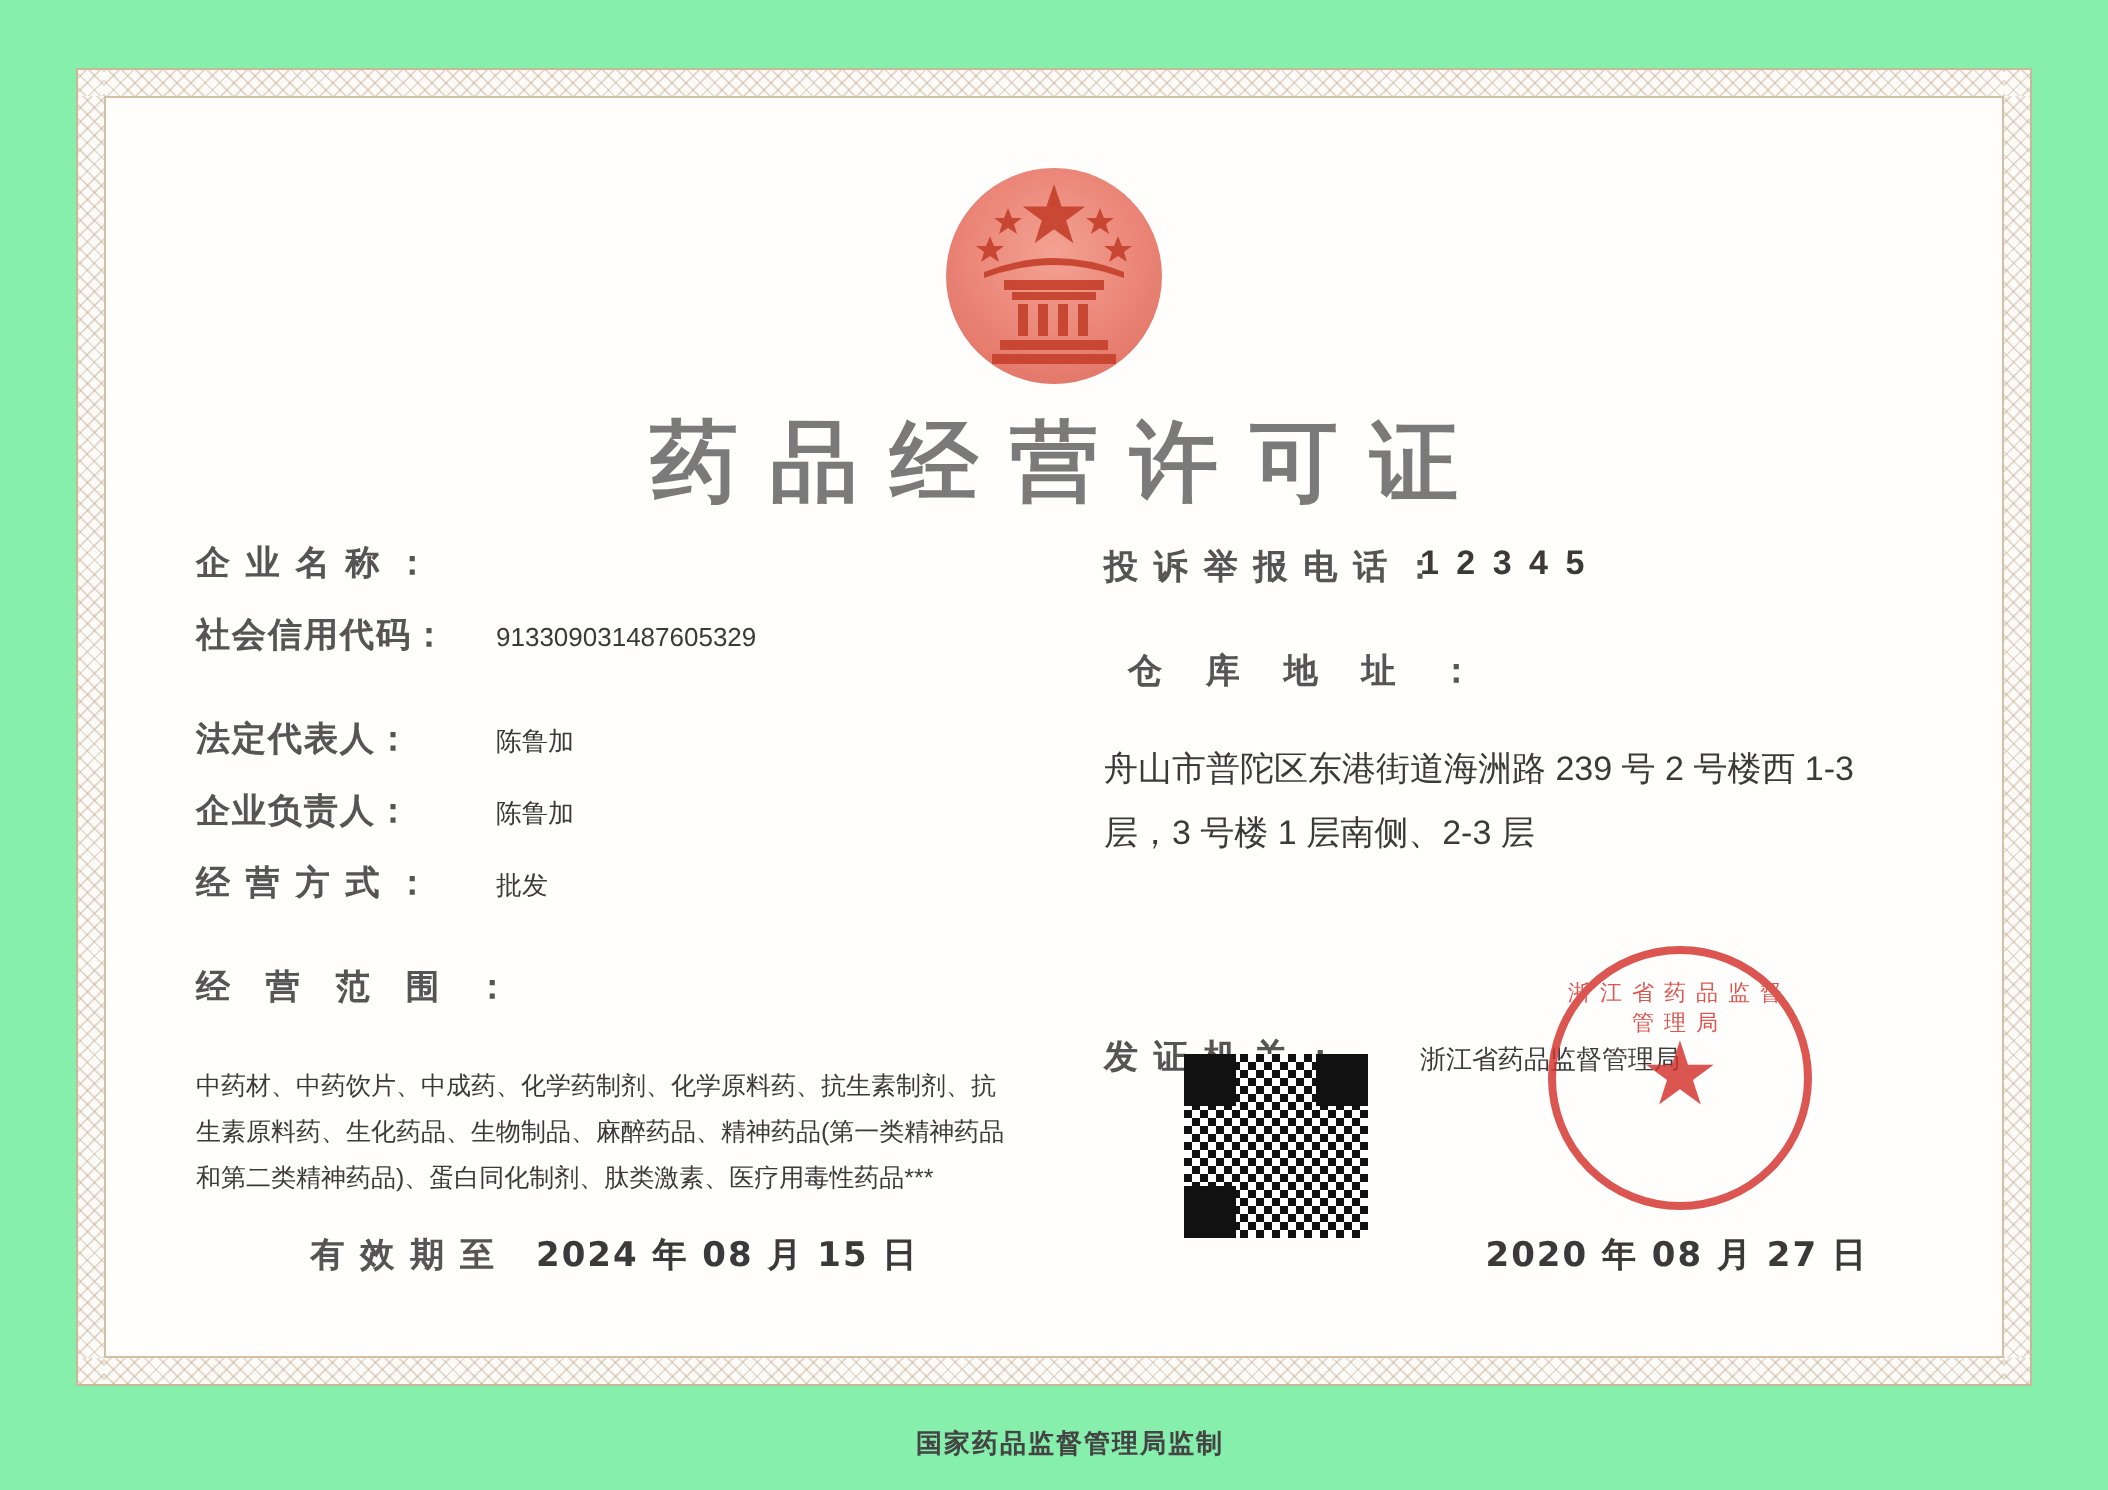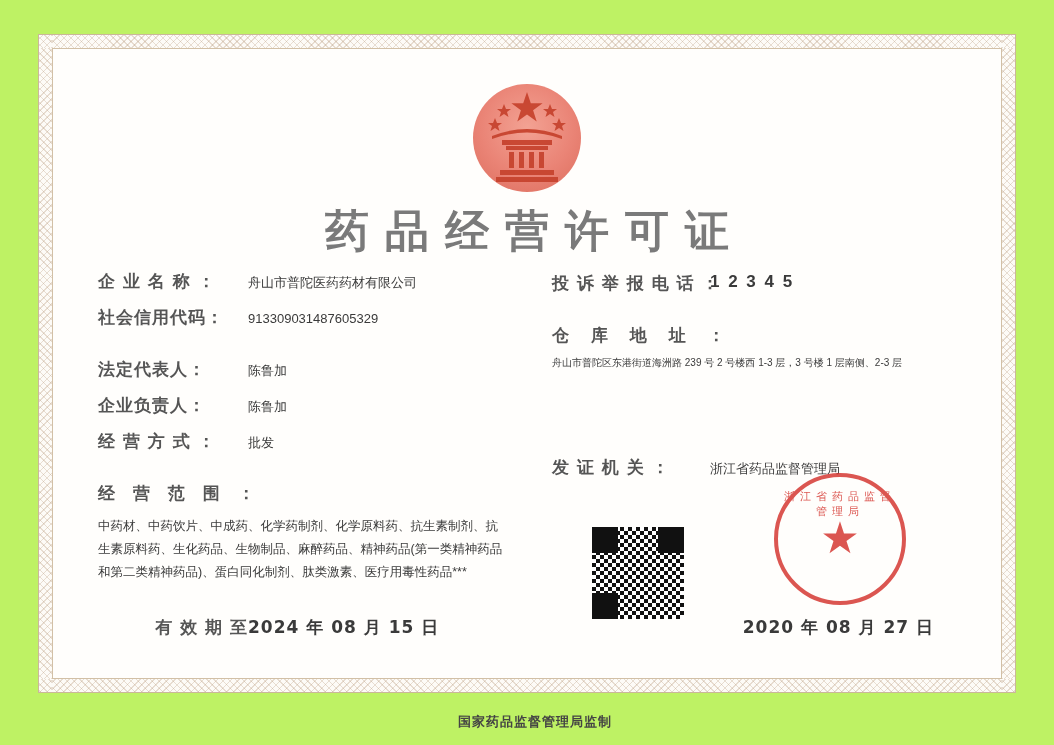--- a/index.html
+++ b/index.html
@@ -12,21 +12,21 @@
     height: 745px;
     font-family: "Liberation Sans", sans-serif;
     color: #333;
     overflow: hidden;
   }
 
   .certificate {
     position: relative;
     width: 1054px;
     height: 745px;
-    background: #bef264;
+    background: #86efac;
     box-sizing: border-box;
   }
 
   
   .border-outer {
     position: absolute;
     left: 38px;
     top: 34px;
     right: 38px;
     bottom: 52px;
@@ -150,30 +150,30 @@
   .spacer-lg { height: 16px; }
 
   .scope-label {
     color: #555;
     font-size: 17px;
     font-weight: bold;
     letter-spacing: 6px;
     font-family: "DejaVu Sans", sans-serif;
   }
   .scope-text {
-    margin-top: 10px;
+    margin-top: 27px;
     font-size: 12.5px;
     line-height: 1.85;
     color: #3a3a3a;
     width: 410px;
   }
 
   .warehouse-value {
-    margin-top: 6px;
-    font-size: 10px;
+    margin-top: 22px;
+    font-size: 17px;
     line-height: 1.9;
     color: #3a3a3a;
     width: 400px;
   }
 
   .validity {
     position: absolute;
     left: 38px;
     bottom: 32px;
     display: flex;
@@ -183,20 +183,21 @@
   .validity .label {
     width: 150px;
     letter-spacing: 1px;
   }
   .validity .date {
     font-size: 17px;
     font-weight: bold;
     color: #3a3a3a;
     letter-spacing: 1px;
     font-family: "DejaVu Sans", sans-serif;
+    margin-left: 20px;
   }
 
   .issue-date {
     position: absolute;
     right: 60px;
     bottom: 32px;
     font-size: 17px;
     font-weight: bold;
     color: #3a3a3a;
     letter-spacing: 1px;
@@ -314,21 +315,20 @@
     </div>
 
     <div class="doc-title">药品经营许可证</div>
 
     <div class="cols">
 
       <div class="col-left">
 
         <div class="field">
           <div class="label w1">企 业 名 称 ：</div>
-          <div class="value">舟山市普陀医药药材有限公司</div>
         </div>
 
         <div class="field">
           <div class="label w1">社会信用代码：</div>
           <div class="value">913309031487605329</div>
         </div>
 
 
         <div class="spacer-lg"></div>
 
@@ -362,21 +362,21 @@
 
 
         <div class="field">
           <div class="label w2">投 诉 举 报 电 话 ：</div>
           <div class="value" style="font-size:17px;font-weight:bold;letter-spacing:2px;">1 2 3 4 5</div>
         </div>
 
         <div class="spacer-lg"></div>
 
         <div>
-          <div class="scope-label" style="letter-spacing:8px;">仓 库 地 址 ：</div>
+          <div class="scope-label" style="letter-spacing:8px;margin-left:12px;">仓 库 地 址 ：</div>
           <div class="warehouse-value">舟山市普陀区东港街道海洲路 239 号 2 号楼西 1-3 层，3 号楼 1 层南侧、2-3 层</div>
         </div>
 
         <div style="height:84px;"></div>
 
         <div class="field">
           <div class="label w2">发 证 机 关 ：</div>
           <div class="value">浙江省药品监督管理局</div>
         </div>
 

